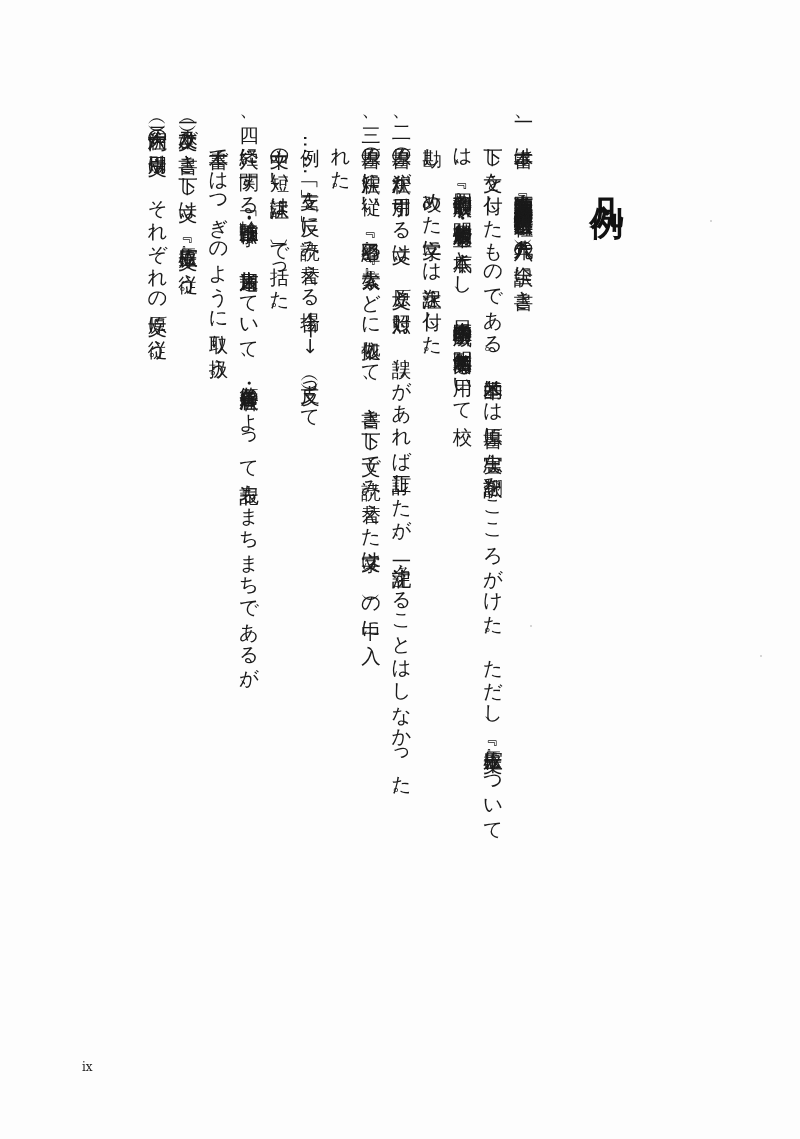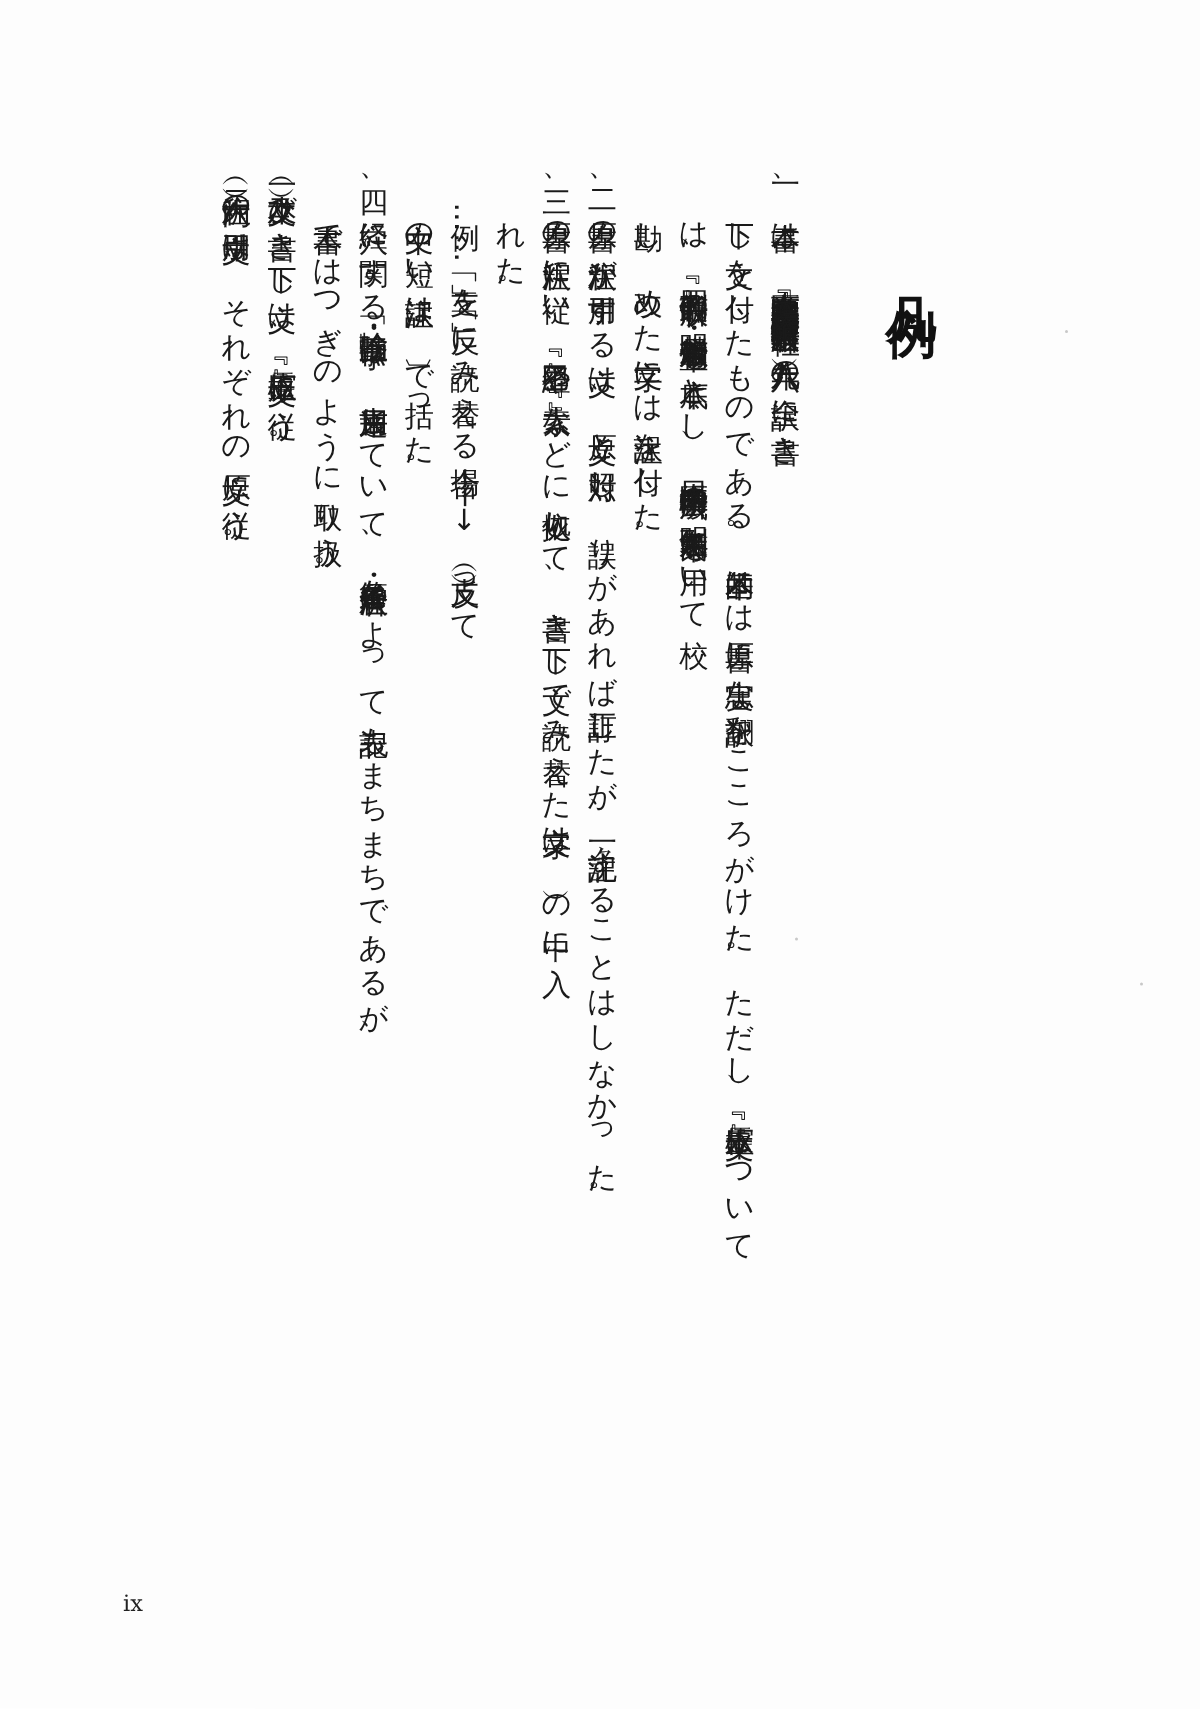--- a/index.html
+++ b/index.html
@@ -53,21 +53,21 @@
     .indent-sub { padding-top: 0px; }
     .arrow {
       display: inline-block;
       margin: 14px 0 14px 0;
     }
     .page-number {
       position: absolute;
       left: 82px;
       top: 1060px;
       font-family: "DejaVu Serif", "Liberation Serif", serif;
-      font-size: 15px;
+      font-size: 12px;
       color: #222;
     }
     .speck {
       position: absolute;
       width: 2px; height: 2px;
       background: #c8c8c8;
       border-radius: 1px;
     }
   </style>
 </head>

